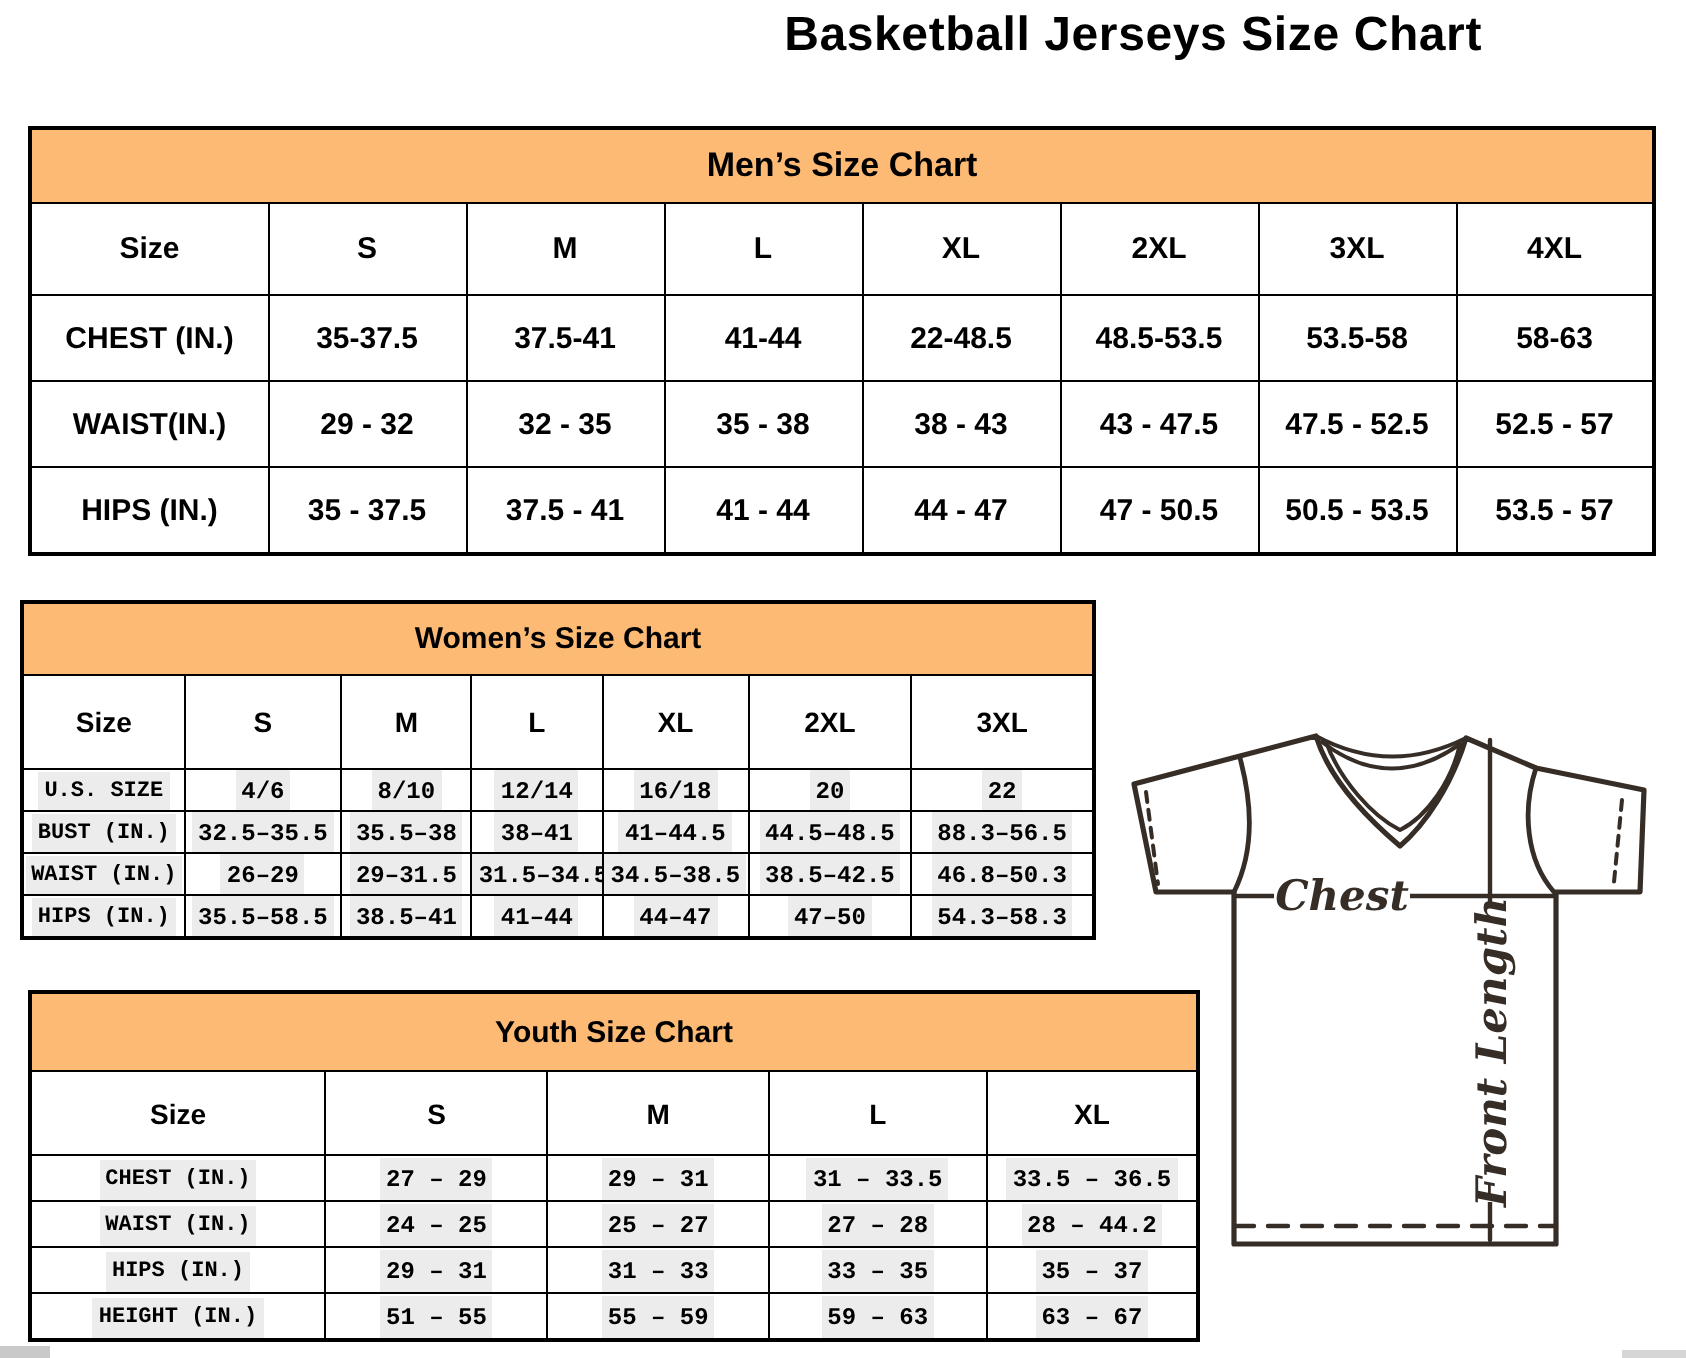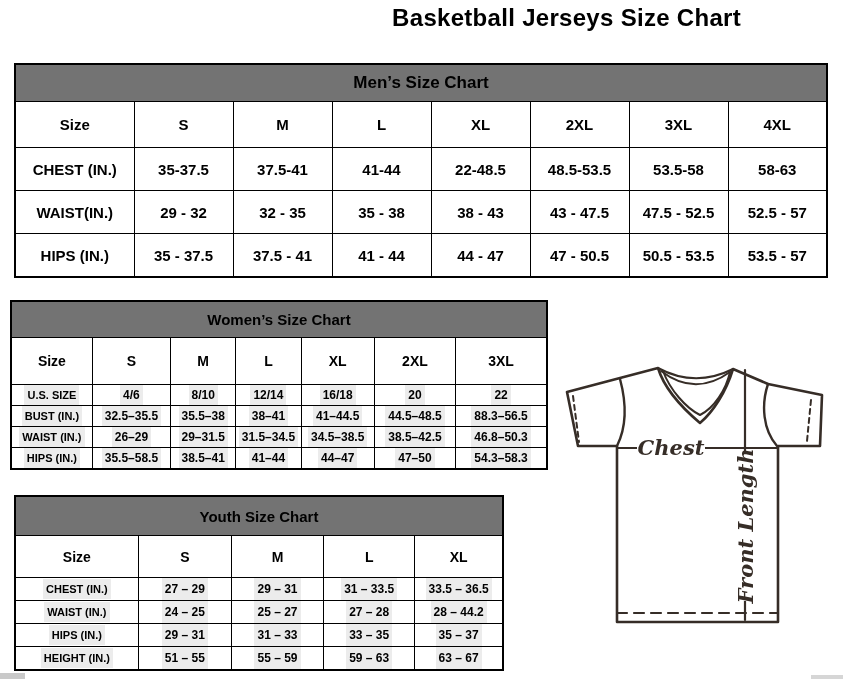--- a/index.html
+++ b/index.html
@@ -13,35 +13,35 @@
     font-size:24px;font-weight:bold;letter-spacing:.3px;
   }
   table.chart-table{
     position:absolute;border-collapse:collapse;table-layout:fixed;
     border:2px solid #000;background:#fff;
   }
   table.chart-table td{
     border:1px solid #000;text-align:center;vertical-align:middle;
     white-space:nowrap;overflow:hidden;font-weight:bold;padding:0;
   }
-  td.title-cell{background:#737373;border-bottom:2px solid #000;}
-  .hl{background:#ececec;padding:4px 3px;}
+  td.title-cell{background:#fdba74;border-bottom:2px solid #000;}
+  .hl{background:#ececec;padding:4px 3px;font-family:Liberation Mono, monospace;}
 
   #mens{left:14px;top:63px;width:812px;}
   #mens .title-row td{height:36px;font-size:17px;}
   #mens .size-row td{height:45px;font-size:15px;}
   #mens .data-row td{height:42px;font-size:15px;}
 
   #womens{left:10px;top:300px;width:538px;}
   #womens .title-row td{height:35px;font-size:15px;}
   #womens .size-row td{height:46px;font-size:14px;}
   #womens .data-row td{height:20px;font-size:12px;}
   #womens .data-row td.label-cell{font-size:11px;}
 
-  #youth{left:14px;top:495px;width:490px;}
+  #youth{left:14px;top:495px;width:586px;}
   #youth .title-row td{height:38px;font-size:15px;}
   #youth .size-row td{height:41px;font-size:14px;}
   #youth .data-row td{height:22px;font-size:12px;}
   #youth .data-row td.label-cell{font-size:11px;}
 
   .jersey-wrap{position:absolute;left:553px;top:360px;width:290px;height:270px;}
   .jersey-wrap svg{display:block;}
   .corner-frag{position:absolute;}
   #frag-left{left:0;bottom:0;width:25px;height:6px;background:#c9c9c9;}
   #frag-right{right:0;bottom:0;width:32px;height:4px;background:#d6d6d6;}

